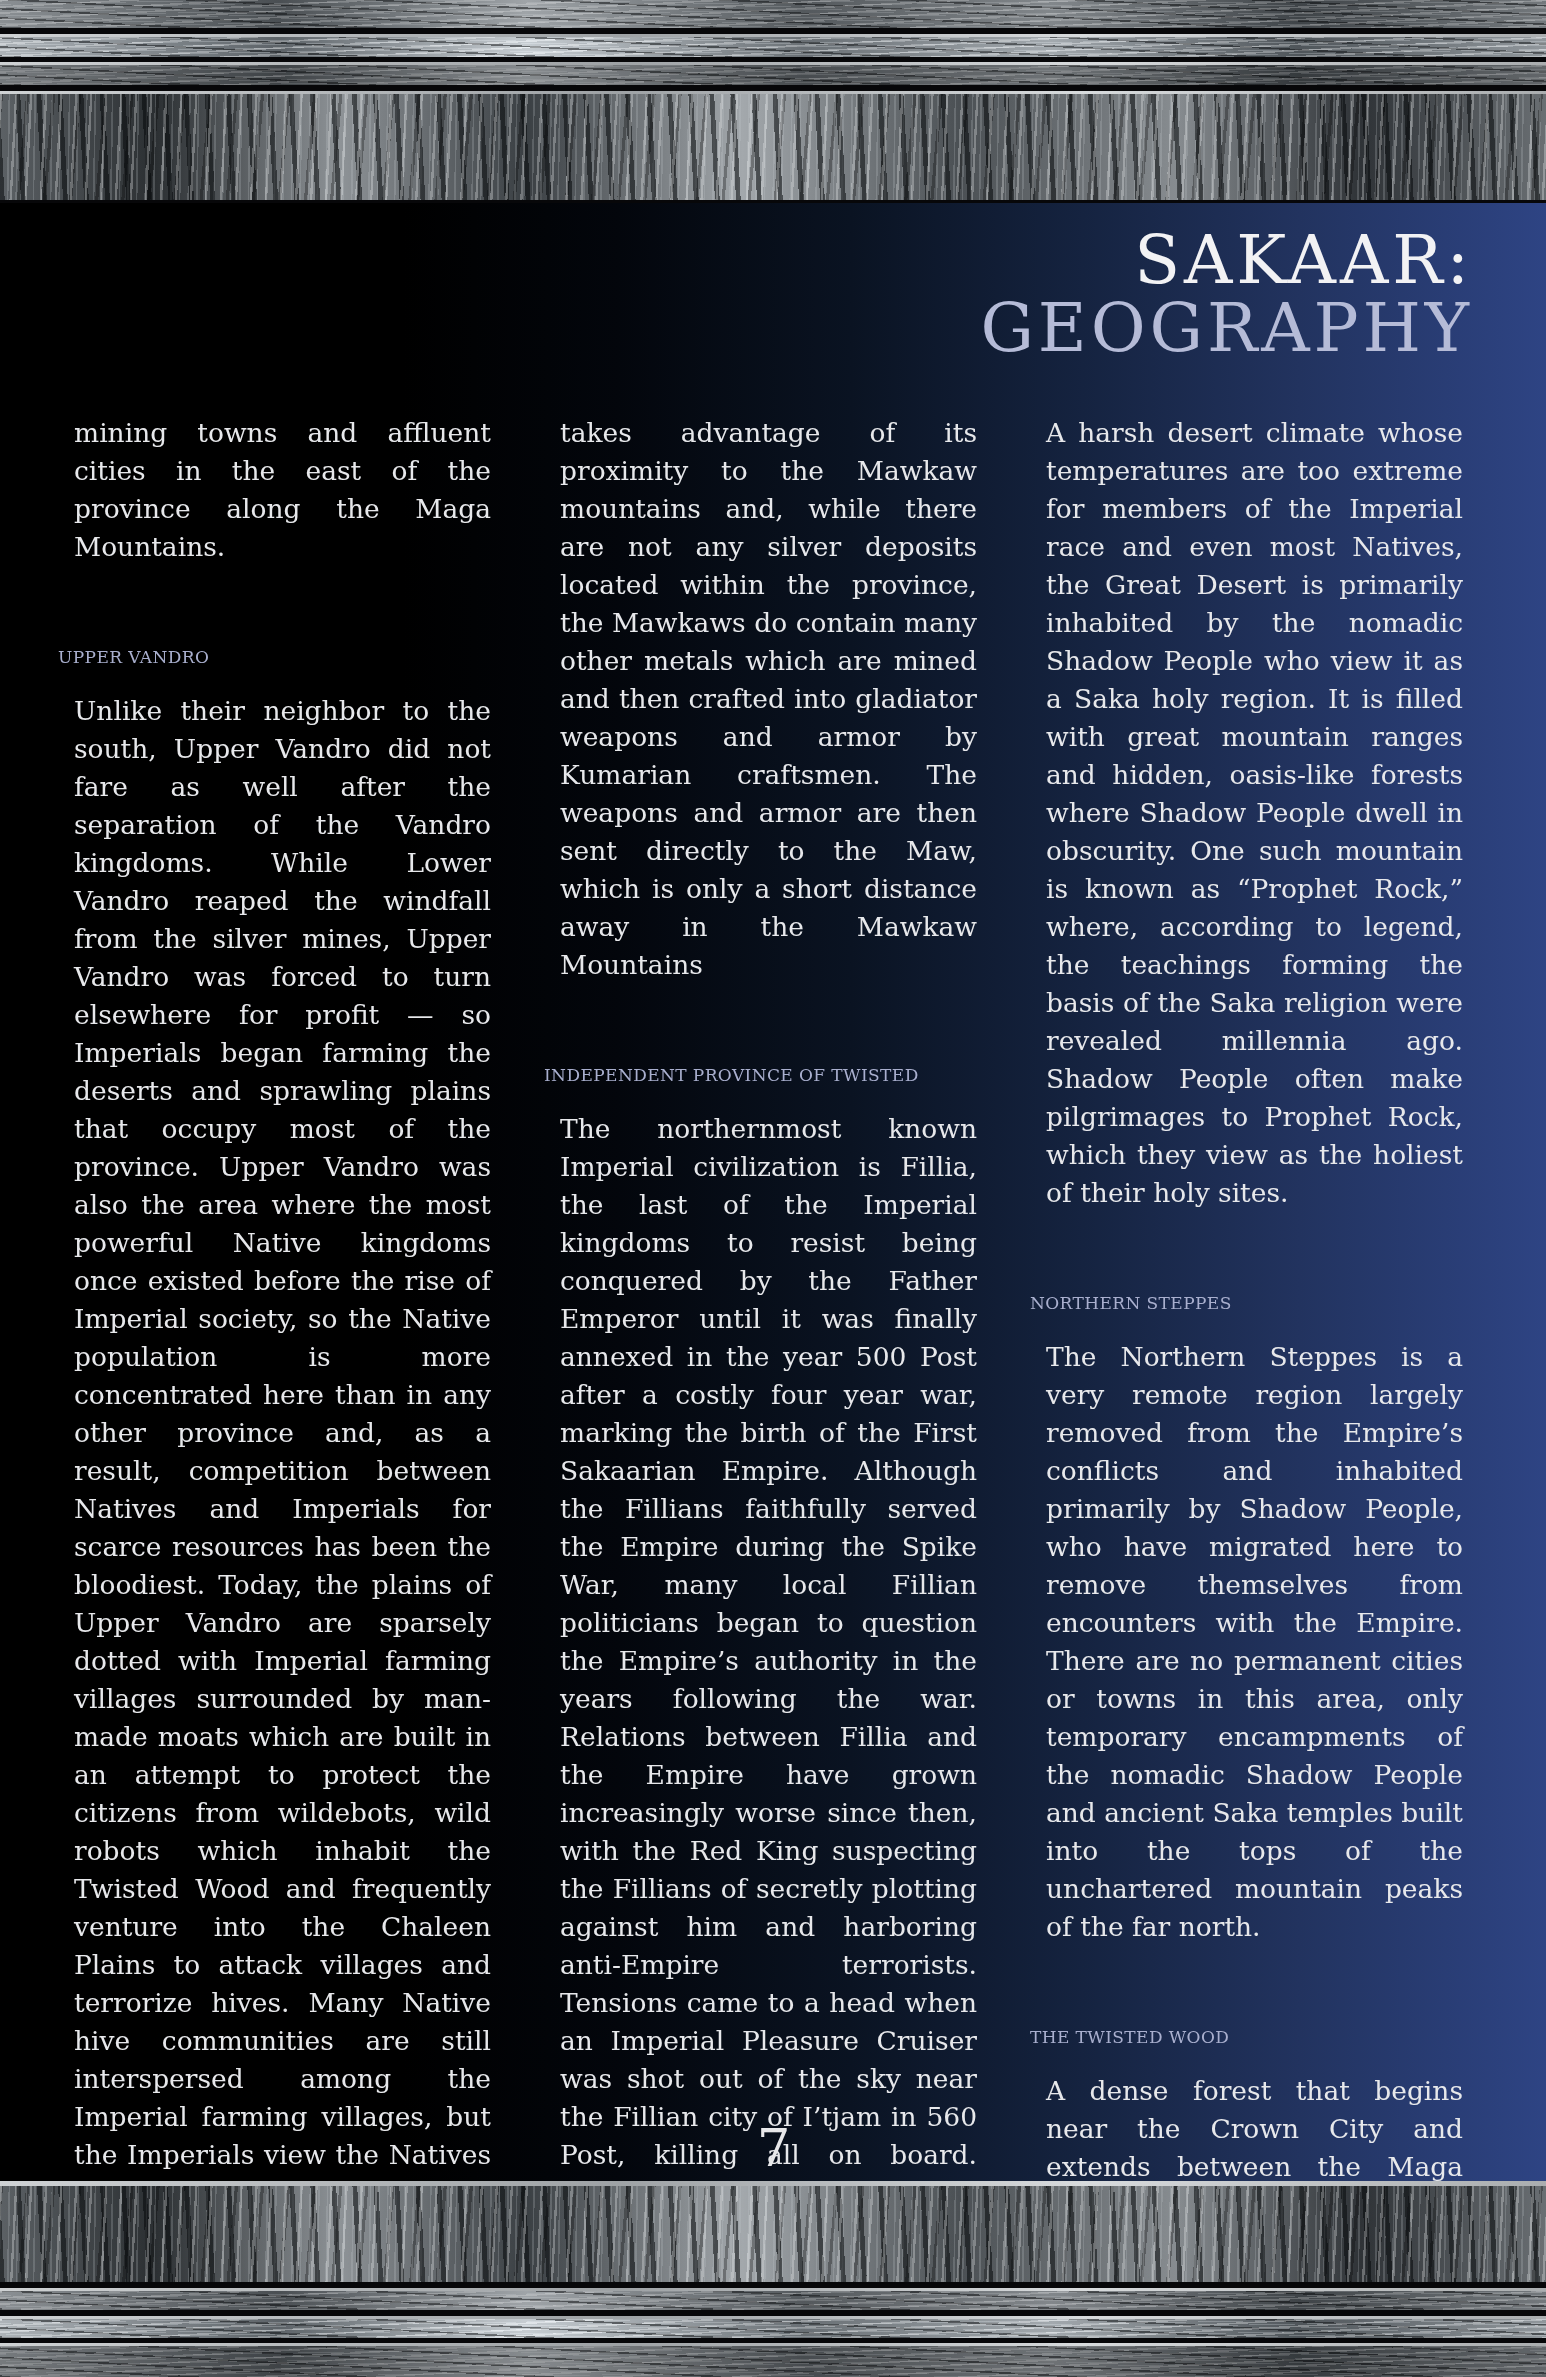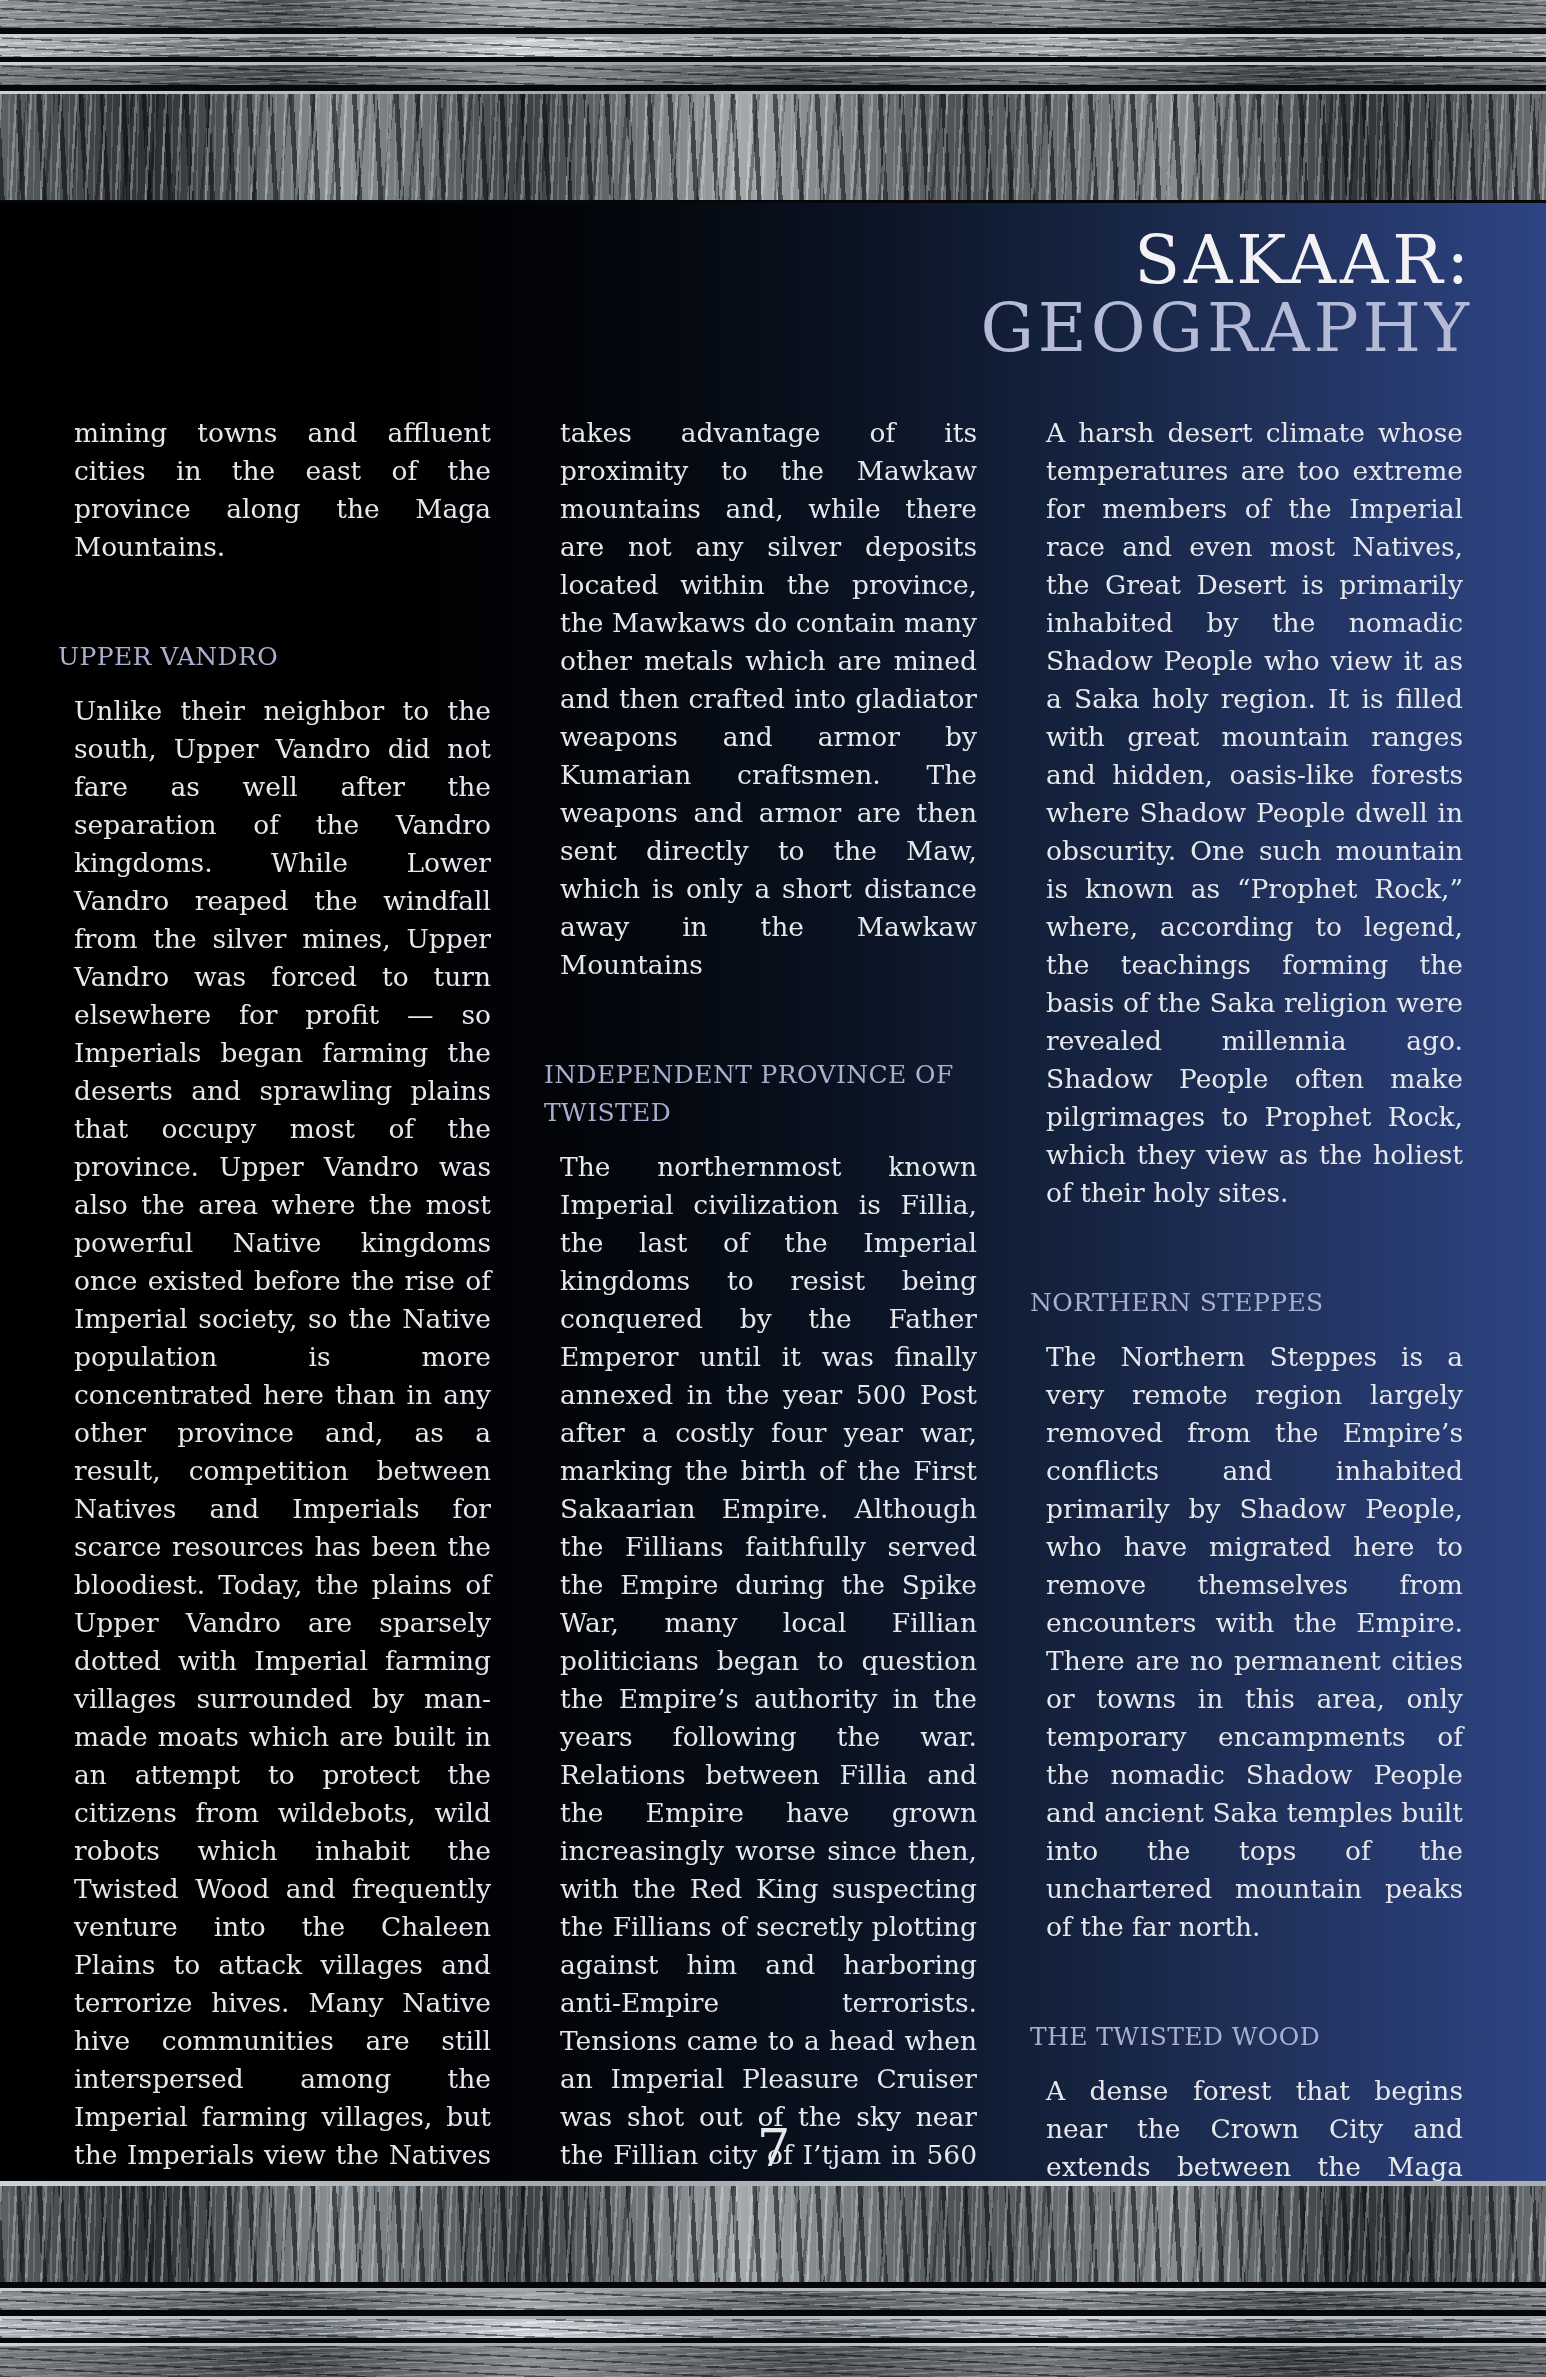--- a/index.html
+++ b/index.html
@@ -72,21 +72,21 @@
     width:450px;
     font-size:26.5px;
     line-height:38px;
     color:#e7e8eb;
     text-align:justify;
   }
   .para{margin:16px;}
   .heading{
     margin-top:72px;
     color:#a9afce;
-    font-size:25px;
+    font-size:17px;
     letter-spacing:0.4px;
     text-align:left;
   }
   .col > .heading:first-child{margin-top:0;}
 
   .page-number{
     position:absolute;
     left:0;right:0;
     bottom:199px;
     text-align:center;

